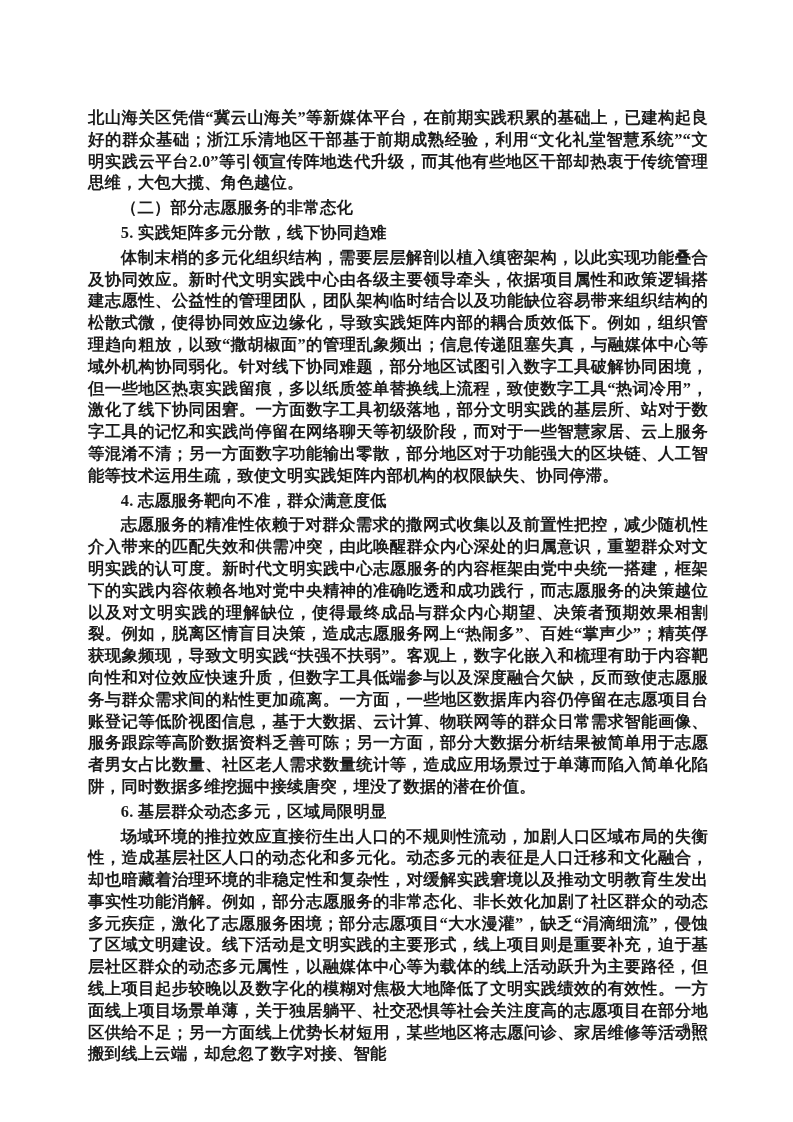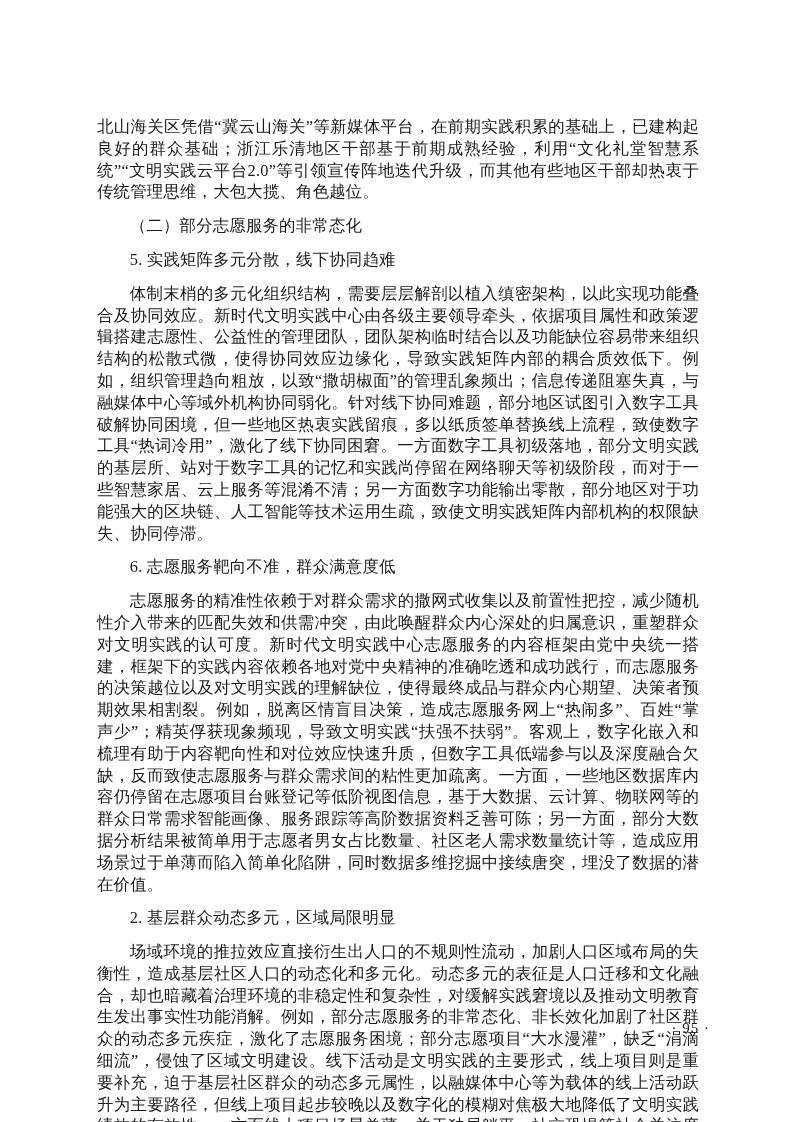--- a/index.html
+++ b/index.html
@@ -21,24 +21,24 @@
     left: 85px;
     top: 104px;
     width: 626px;
     font-size: 16.4px;
     line-height: 21.8px;
     text-align: justify;
     text-justify: inter-ideograph;
     letter-spacing: 0.2px;
   }
   .content p {
-    margin: 12px;
+    margin: 3px;
     padding: 0;
     text-indent: 2em;
-    font-weight: normal;
+    font-weight: bold;
   }
   .content p.no-indent {
     text-indent: 0;
   }
   .page-number {
     position: absolute;
     top: 1017px;
     right: 83px;
     font-size: 15px;
     line-height: 22px;
@@ -48,19 +48,19 @@
 </style>
 </head>
 <body>
 
 <div class="page">
   <div class="content">
     <p class="no-indent">北山海关区凭借“冀云山海关”等新媒体平台，在前期实践积累的基础上，已建构起良好的群众基础；浙江乐清地区干部基于前期成熟经验，利用“文化礼堂智慧系统”“文明实践云平台2.0”等引领宣传阵地迭代升级，而其他有些地区干部却热衷于传统管理思维，大包大揽、角色越位。</p>
     <p>（二）部分志愿服务的非常态化</p>
     <p>5. 实践矩阵多元分散，线下协同趋难</p>
     <p>体制末梢的多元化组织结构，需要层层解剖以植入缜密架构，以此实现功能叠合及协同效应。新时代文明实践中心由各级主要领导牵头，依据项目属性和政策逻辑搭建志愿性、公益性的管理团队，团队架构临时结合以及功能缺位容易带来组织结构的松散式微，使得协同效应边缘化，导致实践矩阵内部的耦合质效低下。例如，组织管理趋向粗放，以致“撒胡椒面”的管理乱象频出；信息传递阻塞失真，与融媒体中心等域外机构协同弱化。针对线下协同难题，部分地区试图引入数字工具破解协同困境，但一些地区热衷实践留痕，多以纸质签单替换线上流程，致使数字工具“热词冷用”，激化了线下协同困窘。一方面数字工具初级落地，部分文明实践的基层所、站对于数字工具的记忆和实践尚停留在网络聊天等初级阶段，而对于一些智慧家居、云上服务等混淆不清；另一方面数字功能输出零散，部分地区对于功能强大的区块链、人工智能等技术运用生疏，致使文明实践矩阵内部机构的权限缺失、协同停滞。</p>
-    <p>6. 志愿服务靶向不准，群众满意度低</p>
+    <p>4. 志愿服务靶向不准，群众满意度低</p>
     <p>志愿服务的精准性依赖于对群众需求的撒网式收集以及前置性把控，减少随机性介入带来的匹配失效和供需冲突，由此唤醒群众内心深处的归属意识，重塑群众对文明实践的认可度。新时代文明实践中心志愿服务的内容框架由党中央统一搭建，框架下的实践内容依赖各地对党中央精神的准确吃透和成功践行，而志愿服务的决策越位以及对文明实践的理解缺位，使得最终成品与群众内心期望、决策者预期效果相割裂。例如，脱离区情盲目决策，造成志愿服务网上“热闹多”、百姓“掌声少”；精英俘获现象频现，导致文明实践“扶强不扶弱”。客观上，数字化嵌入和梳理有助于内容靶向性和对位效应快速升质，但数字工具低端参与以及深度融合欠缺，反而致使志愿服务与群众需求间的粘性更加疏离。一方面，一些地区数据库内容仍停留在志愿项目台账登记等低阶视图信息，基于大数据、云计算、物联网等的群众日常需求智能画像、服务跟踪等高阶数据资料乏善可陈；另一方面，部分大数据分析结果被简单用于志愿者男女占比数量、社区老人需求数量统计等，造成应用场景过于单薄而陷入简单化陷阱，同时数据多维挖掘中接续唐突，埋没了数据的潜在价值。</p>
-    <p>2. 基层群众动态多元，区域局限明显</p>
+    <p>6. 基层群众动态多元，区域局限明显</p>
     <p>场域环境的推拉效应直接衍生出人口的不规则性流动，加剧人口区域布局的失衡性，造成基层社区人口的动态化和多元化。动态多元的表征是人口迁移和文化融合，却也暗藏着治理环境的非稳定性和复杂性，对缓解实践窘境以及推动文明教育生发出事实性功能消解。例如，部分志愿服务的非常态化、非长效化加剧了社区群众的动态多元疾症，激化了志愿服务困境；部分志愿项目“大水漫灌”，缺乏“涓滴细流”，侵蚀了区域文明建设。线下活动是文明实践的主要形式，线上项目则是重要补充，迫于基层社区群众的动态多元属性，以融媒体中心等为载体的线上活动跃升为主要路径，但线上项目起步较晚以及数字化的模糊对焦极大地降低了文明实践绩效的有效性。一方面线上项目场景单薄，关于独居躺平、社交恐惧等社会关注度高的志愿项目在部分地区供给不足；另一方面线上优势长材短用，某些地区将志愿问诊、家居维修等活动照搬到线上云端，却怠忽了数字对接、智能</p>
   </div>
   <div class="page-number">· 95 ·</div>
 </div>
 
 </body></html>

